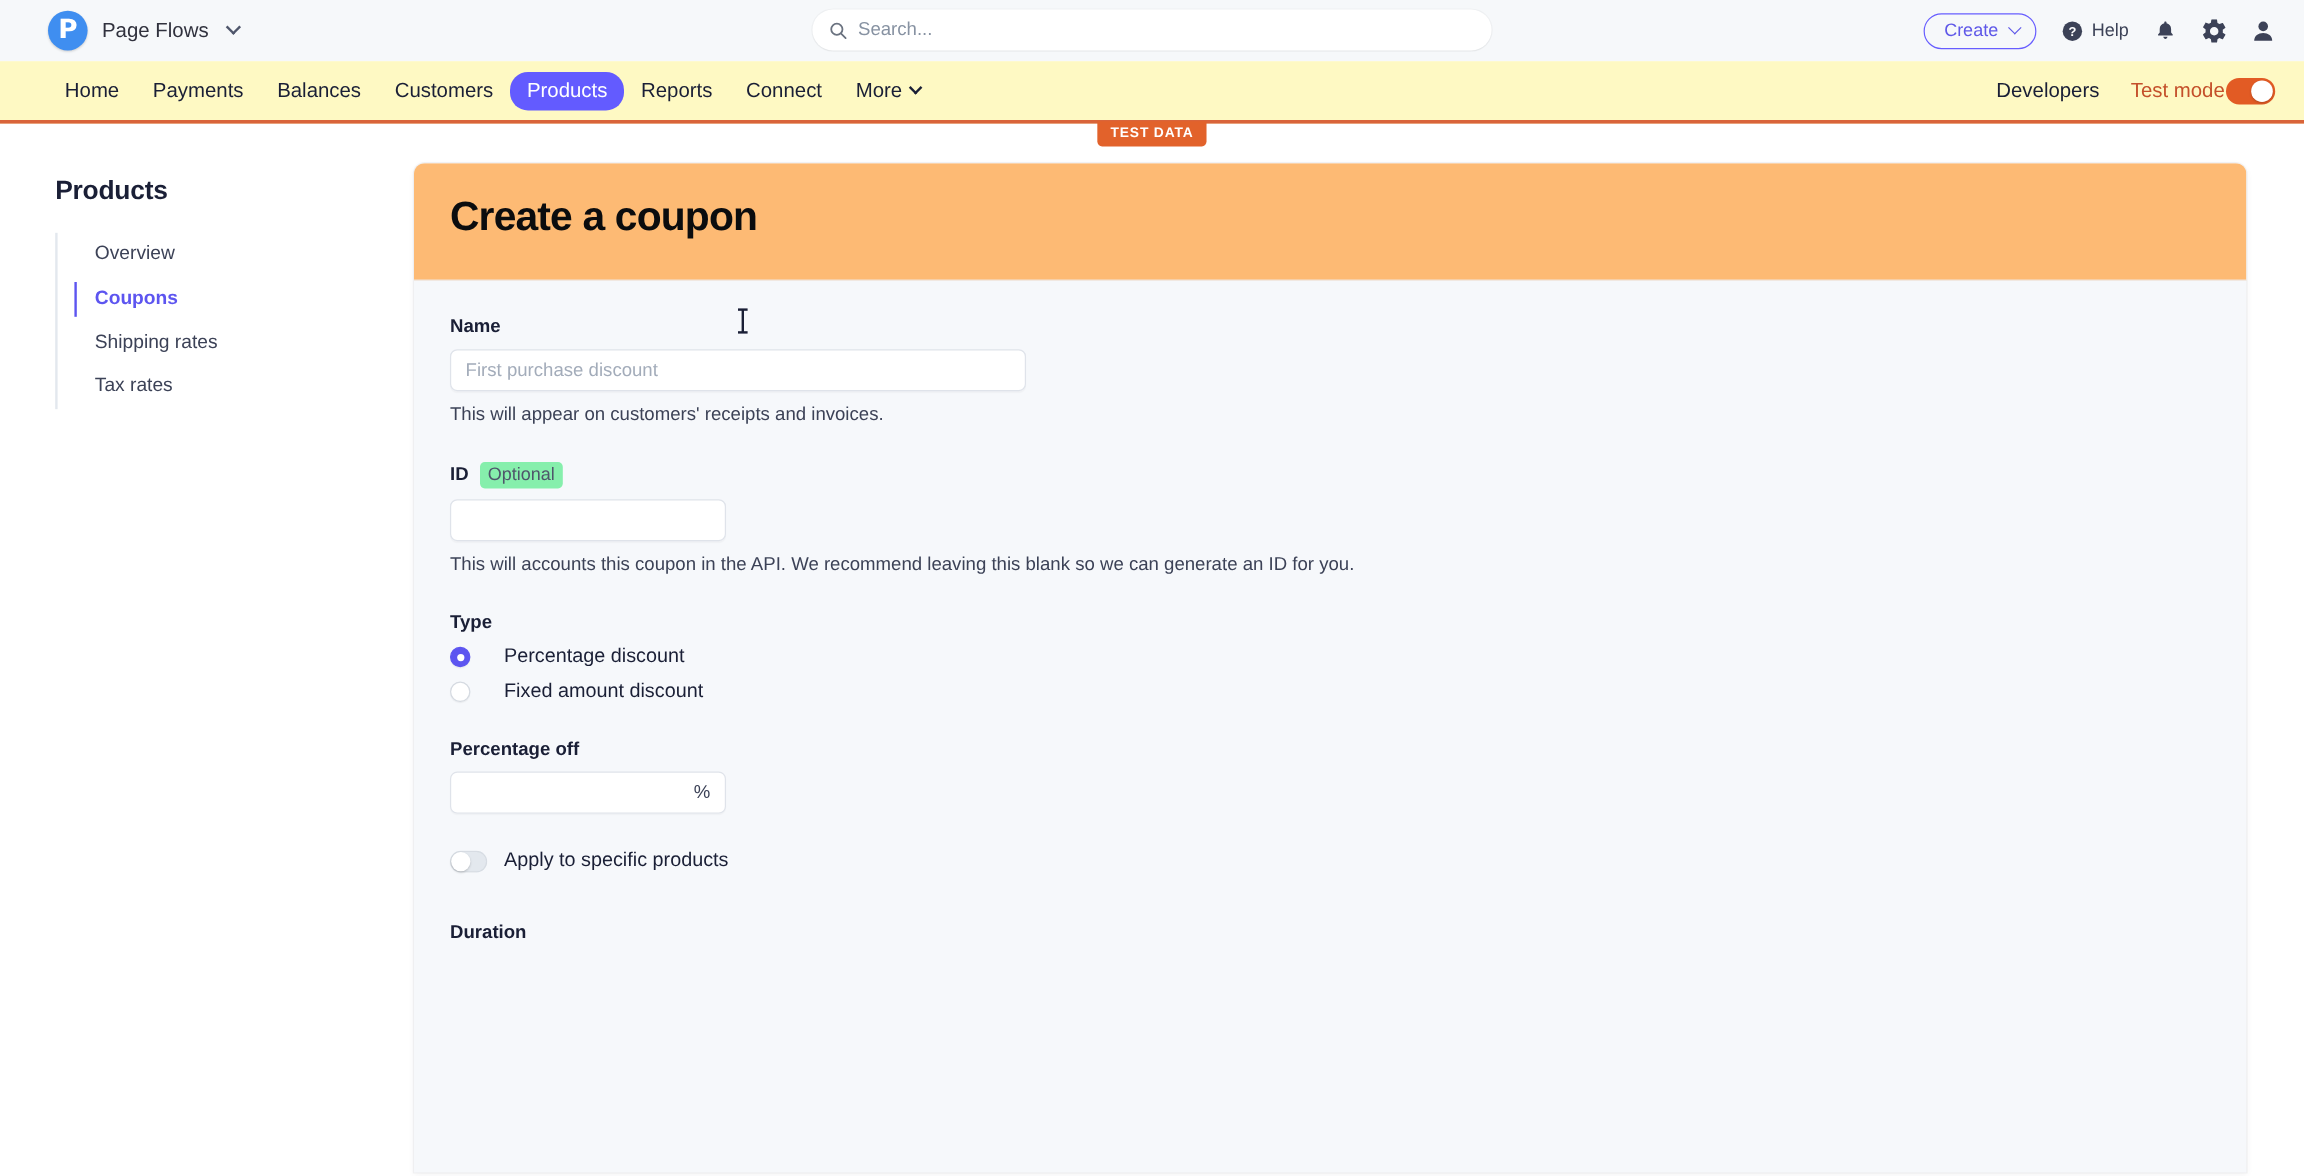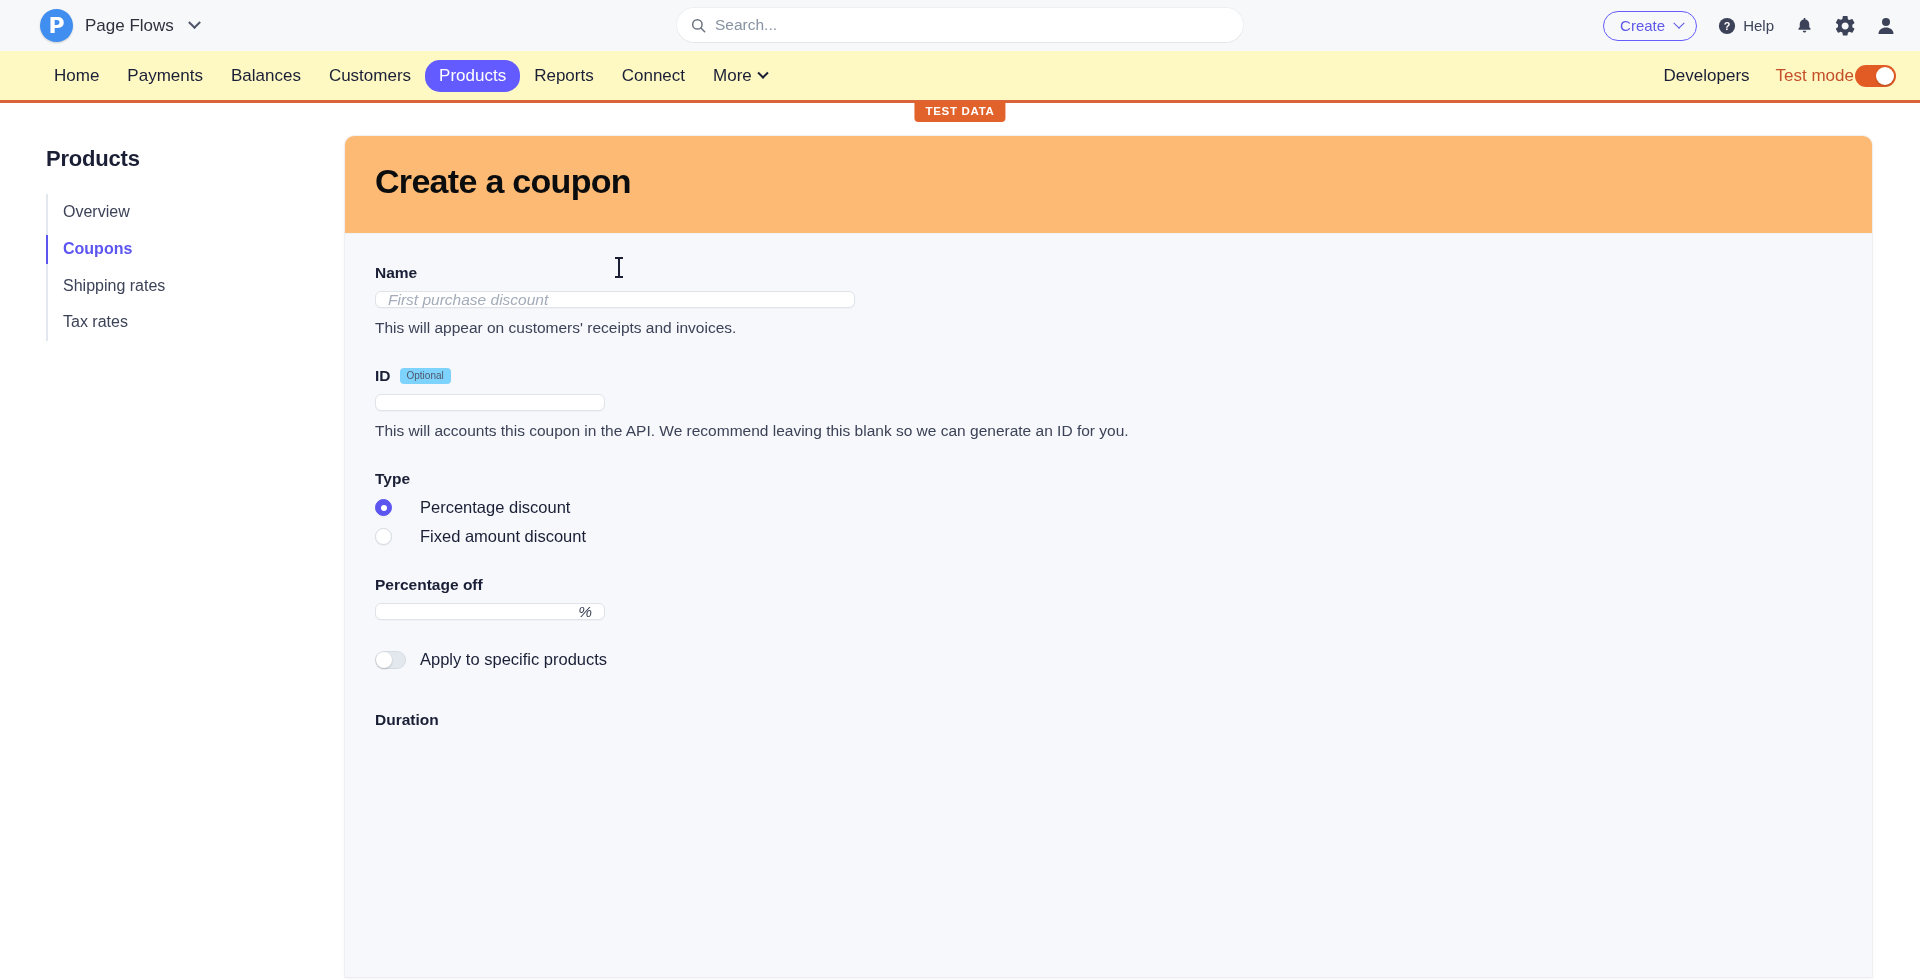--- a/index.html
+++ b/index.html
@@ -116,21 +116,21 @@
   .sidebar {
     width: 345px; flex: none;
     padding: 10px 0 0 46px;
   }
   .sidebar-title {
     font-size: 22px; font-weight: bold; color: #1a1f36;
     margin: 0 0 22px 0; letter-spacing: -.2px;
   }
   .sidebar-nav {
     border-left: 2px solid #e3e8ee;
-    padding-left: 0;
+    padding-left: 16px;
   }
   .sb-item {
     position: relative;
     font-size: 16px; color: #3c4257;
     padding: 8px 0 8px 15px;
     cursor: pointer; line-height: 1.3;
   }
   .sb-item.active { color: #5d55f0; font-weight: bold; }
   .sb-item.active::before {
     content: ""; position: absolute; left: -2px; top: 4px; bottom: 4px;
@@ -158,35 +158,34 @@
   .card-sub { font-size: 16.5px; color: #3c4257; margin: 0; }
 
   .card-body { padding: 30px 30px 10px; }
 
   .field-group { margin-bottom: 30px; }
   .field-label {
     font-size: 15.5px; font-weight: bold; color: #1a1f36;
     display: flex; align-items: center; gap: 9px; margin-bottom: 9px;
   }
   .optional-pill {
-    background: #7dd3fc; color: #4f566b;
-    font-size: 10px; font-weight: normal;
+    background: #86efac; color: #4f566b;
+    font-size: 15px; font-weight: normal;
     border-radius: 4px; padding: 2px 7px 3px; text-align: center;
   }
   .text-input {
     background: #fff;
     border: 1px solid #dfe3ea;
     border-radius: 6px;
-    height: 17px;
+    height: 35px;
     box-shadow: 0 1px 1px rgba(0,0,0,.03);
     display: flex; align-items: center;
     padding: 0 12px;
     font-size: 15.5px;
     cursor: text;
-    font-style: italic;
   }
   .text-input .ph { color: #a3acba; }
   .w-name { width: 480px; }
   .w-id { width: 230px; }
   .w-pct { width: 230px; justify-content: flex-end; }
   .suffix { color: #3c4257; font-size: 15.5px; }
   .help-text { font-size: 15.5px; color: #3c4257; margin-top: 11px; }
 
   .radio-row { display: flex; align-items: center; gap: 28px; margin-top: 10px; cursor: pointer; }
   .radio {

